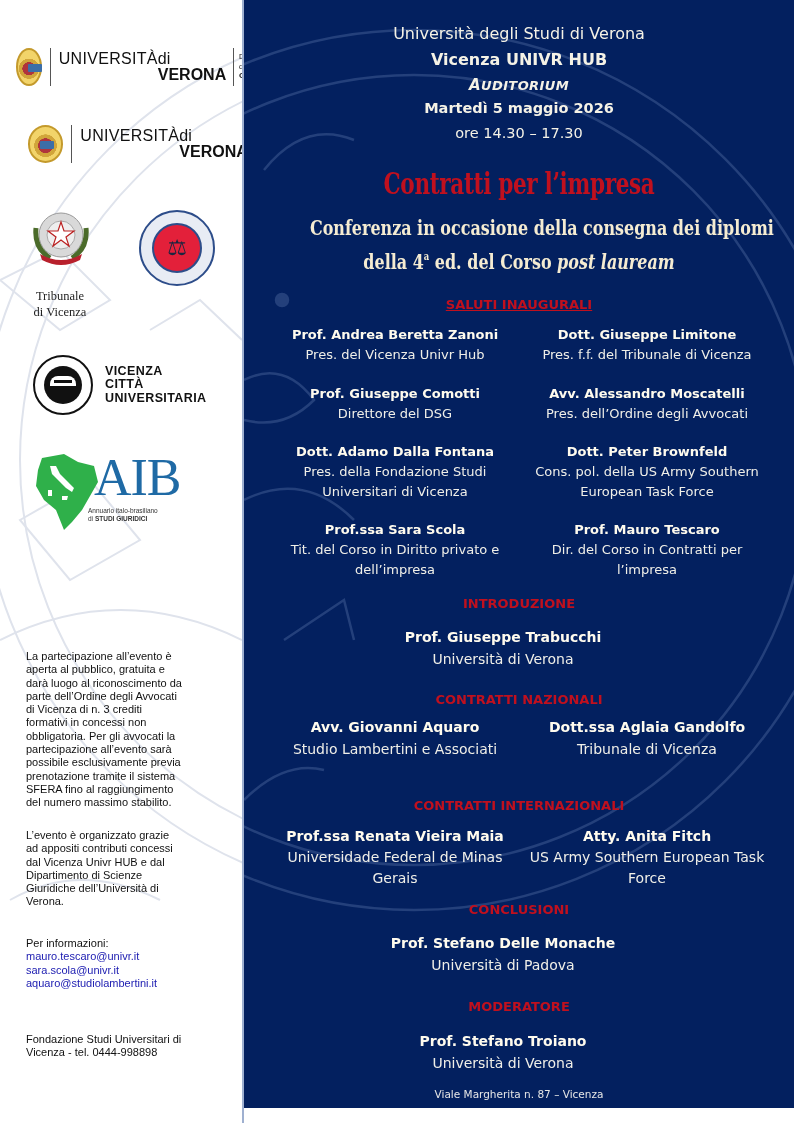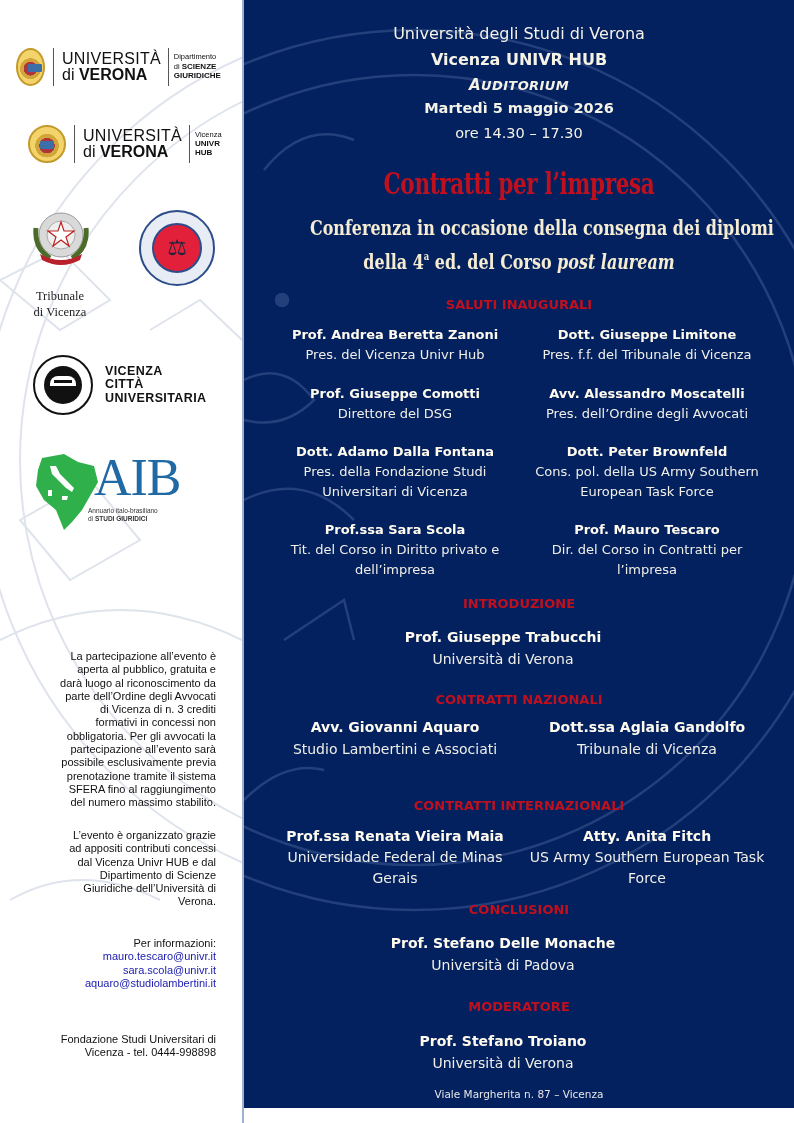--- a/index.html
+++ b/index.html
@@ -20,21 +20,21 @@
     .seal {
       width: 38px; height: 38px; border-radius: 50%;
       background: radial-gradient(circle at 50% 55%, #b0343c 0 30%, #d1a53a 31% 46%, #f2d46a 47% 100%);
       border: 2px solid #c49a2c; position: relative;
     }
     .seal::after {
       content: ""; position: absolute; left: 10px; top: 14px; width: 14px; height: 8px;
       background: #3c6ea8; border-radius: 1px;
     }
     .vbar { width: 1px; background: #555; margin: 0 8px; }
-    .univr-word { display: flex; flex-direction: column; line-height: 1; color: #111; }
+    .univr-word { display: flex; flex-direction: row; line-height: 1; color: #111; }
     .univr-word .u1 { font-size: 16px; letter-spacing: 0.3px; }
     .univr-word .u2 { font-size: 16px; }
     .univr-word .u2 b { font-weight: 900; }
     .sub-small { font-size: 7.5px; line-height: 1.15; color: #111; }
     .sub-small .bold { font-weight: 700; font-size: 8px; }
 
     .emblem-rep { position: absolute; left: 30px; top: 208px; width: 62px; height: 60px; }
     .tribunale-label {
       position: absolute; left: 14px; top: 288px; width: 92px;
       font-family: "Liberation Serif", serif; font-size: 12.5px; text-align: center; color: #222; line-height: 1.3;
@@ -63,21 +63,21 @@
     .aib-letters {
       position: absolute; left: 60px; top: 0px; font-family: "Liberation Serif", serif;
       font-size: 52px; color: #1f6aa5; letter-spacing: -1px; line-height: 1;
     }
     .aib-sub {
       position: absolute; left: 54px; top: 55px; font-size: 6.5px; color: #333; line-height: 1.2;
     }
     .aib-sub .b { font-weight: 700; }
 
     .left-text {
-      position: absolute; left: 0; width: 242px; text-align: right; color: #111;
+      position: absolute; left: 0; width: 242px; text-align: left; color: #111;
       font-size: 11px; line-height: 13.3px; padding: 0 26px;
     }
     .left-text.mail a { color: #1a1ab0; text-decoration: none; display: block; }
 
     
     .right {
       position: absolute; left: 244px; top: 0; width: 550px; height: 1108px;
       background: #03205f; overflow: hidden; color: #f5f2e6;
     }
     .right-watermark { position: absolute; left: 0; top: 0; width: 550px; height: 1123px; pointer-events: none; }
@@ -258,21 +258,21 @@
   <div class="r-center r-sans hdr1">Università degli Studi di Verona</div>
   <div class="r-center r-sans hdr2">Vicenza UNIVR HUB</div>
   <div class="r-center r-sans hdr3"><span class="cap">A</span><span>UDITORIUM</span></div>
   <div class="r-center r-sans hdr4">Martedì 5 maggio 2026</div>
   <div class="r-center r-sans hdr5">ore 14.30 – 17.30</div>
 
   <div class="r-center title">Contratti per l’impresa</div>
   <div class="r-center subtitle s1">Conferenza in occasione della consegna dei diplomi</div>
   <div class="r-center subtitle s2"><span>della 4</span><sup>a</sup><span> ed. del Corso </span><em>post lauream</em></div>
 
-  <div class="r-center section-h" style="top:297px;">SALUTI INAUGURALI</div>
+  <div class="r-center section-h" style="top:297px;text-decoration:underline;">SALUTI INAUGURALI</div>
 
   <div class="person col-l" style="top:325px;">
     <div class="nm">Prof. Andrea Beretta Zanoni</div>
     <div class="rl">Pres. del Vicenza Univr Hub</div>
   </div>
   <div class="person col-r" style="top:325px;">
     <div class="nm">Dott. Giuseppe Limitone</div>
     <div class="rl">Pres. f.f. del Tribunale di Vicenza</div>
   </div>
 

